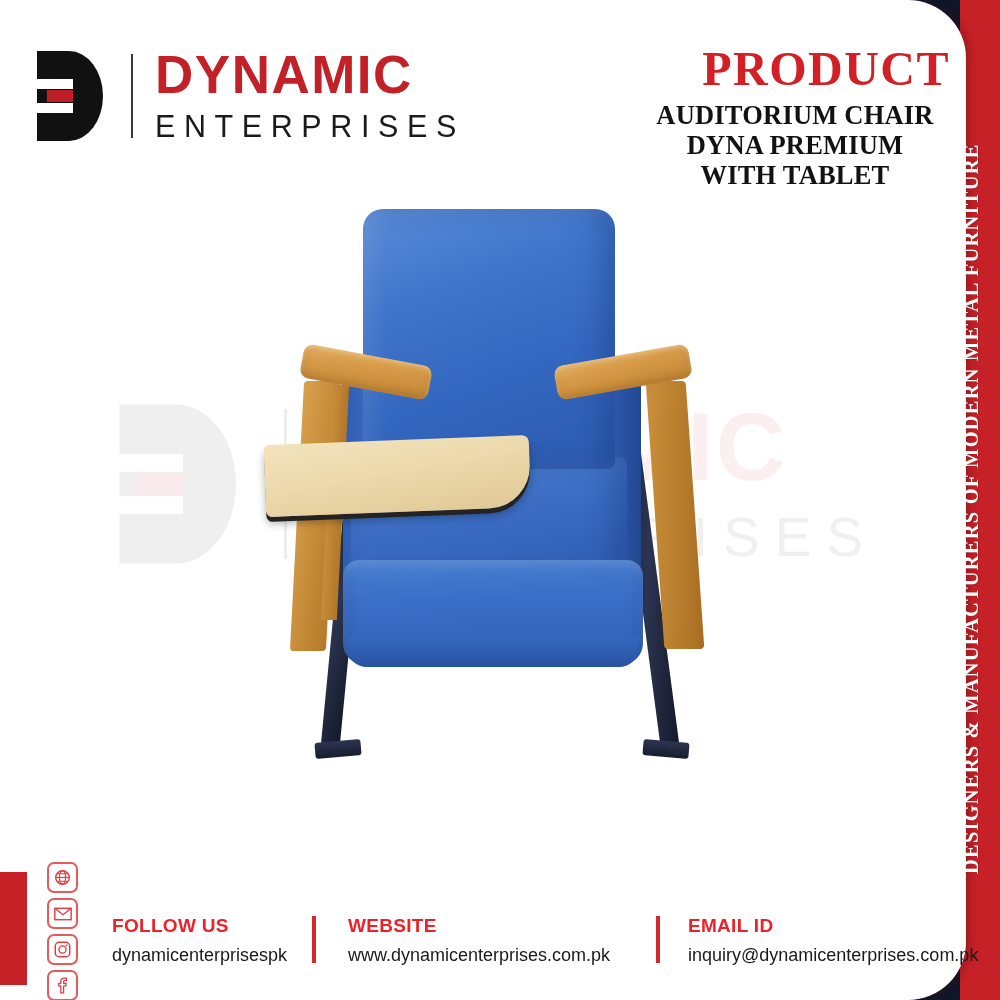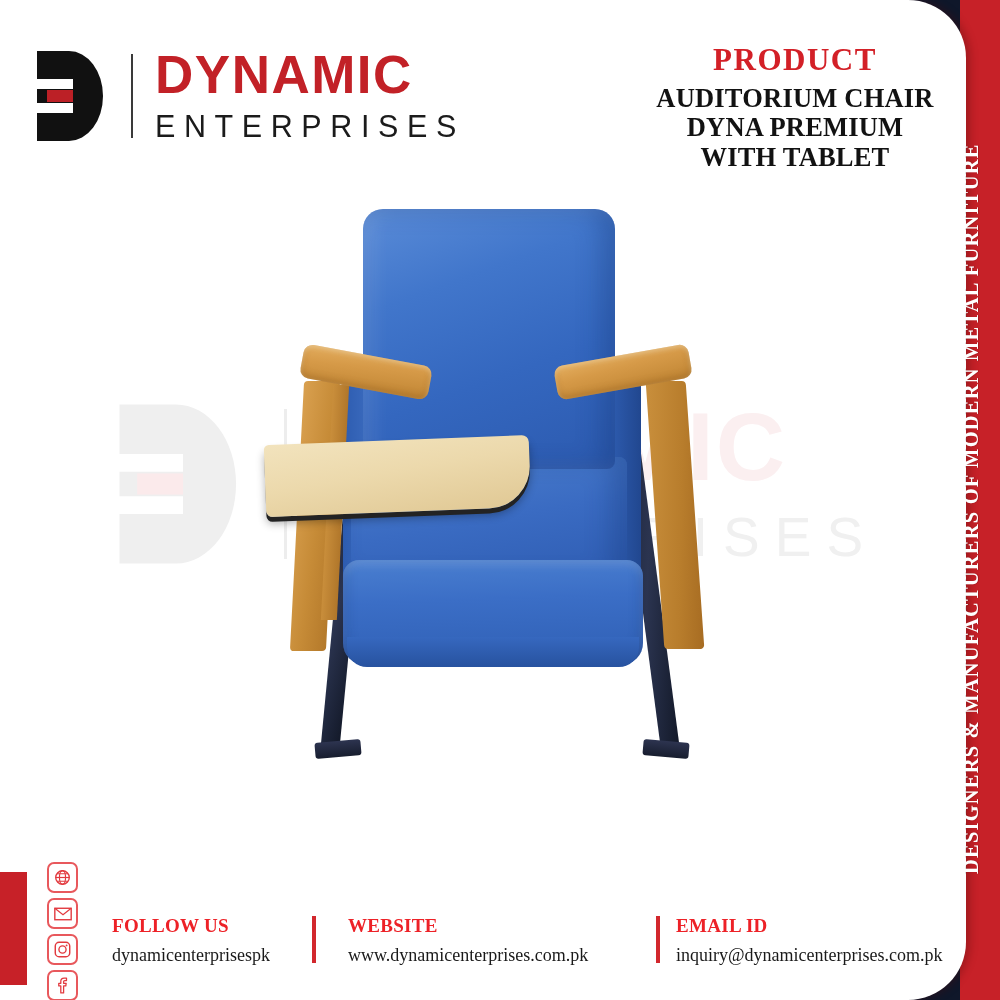--- a/index.html
+++ b/index.html
@@ -105,24 +105,25 @@
   .product-block {
     position: absolute;
     left: 640px;
     top: 44px;
     width: 310px;
     text-align: center;
     font-family: "Liberation Serif", serif;
   }
   .product-kicker {
     color: #d32027;
-    font-size: 31px;
+    font-size: 48px;
     font-weight: bold;
     letter-spacing: 1.5px;
     line-height: 1.05;
+    text-align: right;
   }
   .product-name {
     color: #121212;
     font-size: 26.5px;
     font-weight: bold;
     line-height: 1.12;
     margin-top: 7px;
     letter-spacing: 0.2px;
   }
   .product-name span { display: block; }
@@ -248,21 +249,21 @@
     position: absolute;
     left: 10px; top: 255px; width: 265px; height: 72px;
     background: linear-gradient(172deg, #f2e3bd 0%, #ecd9ac 45%, #e0c894 100%);
     border-radius: 5px 7px 42px 6px;
     transform: rotate(-2.2deg);
     box-shadow: 0 5px 0 #232323, 0 7px 8px rgba(0,0,0,0.30);
     z-index: 9;
   }
 
   
-  .footer { position: absolute; left: 0; top: 862px; width: 966px; height: 138px; z-index: 6; font-family: Liberation Serif, serif; }
+  .footer { position: absolute; left: 0; top: 862px; width: 966px; height: 138px; z-index: 6; }
 
   .footer-redbar {
     position: absolute;
     left: 0; top: 10px; width: 27px; height: 113px;
     background: #c72128;
   }
 
   .social-col {
     position: absolute;
     left: 47px; top: 0px;
@@ -298,21 +299,21 @@
     white-space: nowrap;
   }
   .info-sep {
     width: 4px; height: 47px;
     background: #d2272d;
     margin: 2px 0 0 0;
     flex: none;
   }
   .c-follow { width: 200px; }
   .c-web { width: 340px; padding-left: 32px; }
-  .c-mail { width: 330px; padding-left: 16px; }
+  .c-mail { width: 330px; padding-left: 28px; }
 </style>
 </head>
 <body>
 
 <div id="page">
 
   <div class="side-band"></div>
 
   <div class="panel">
 

